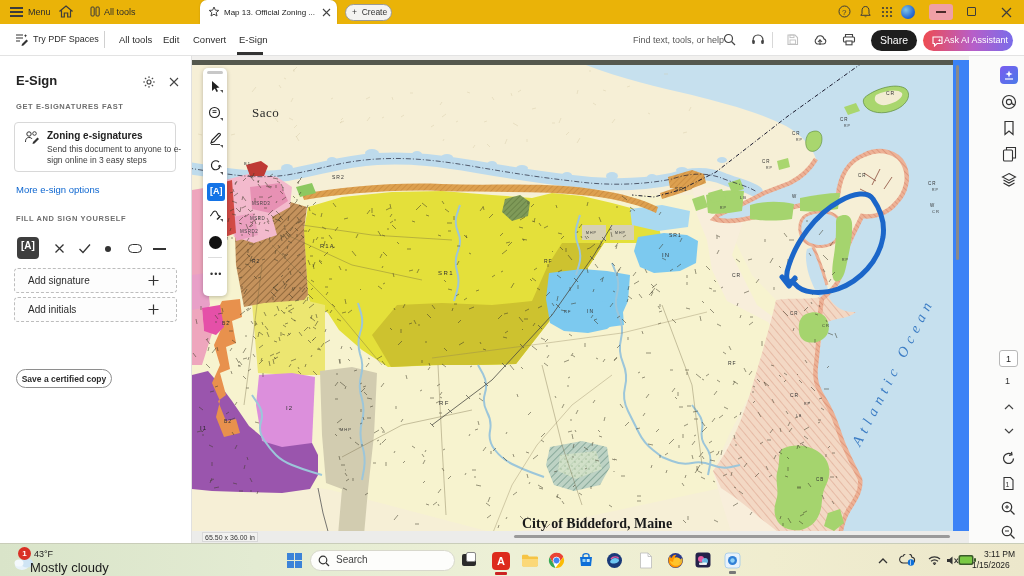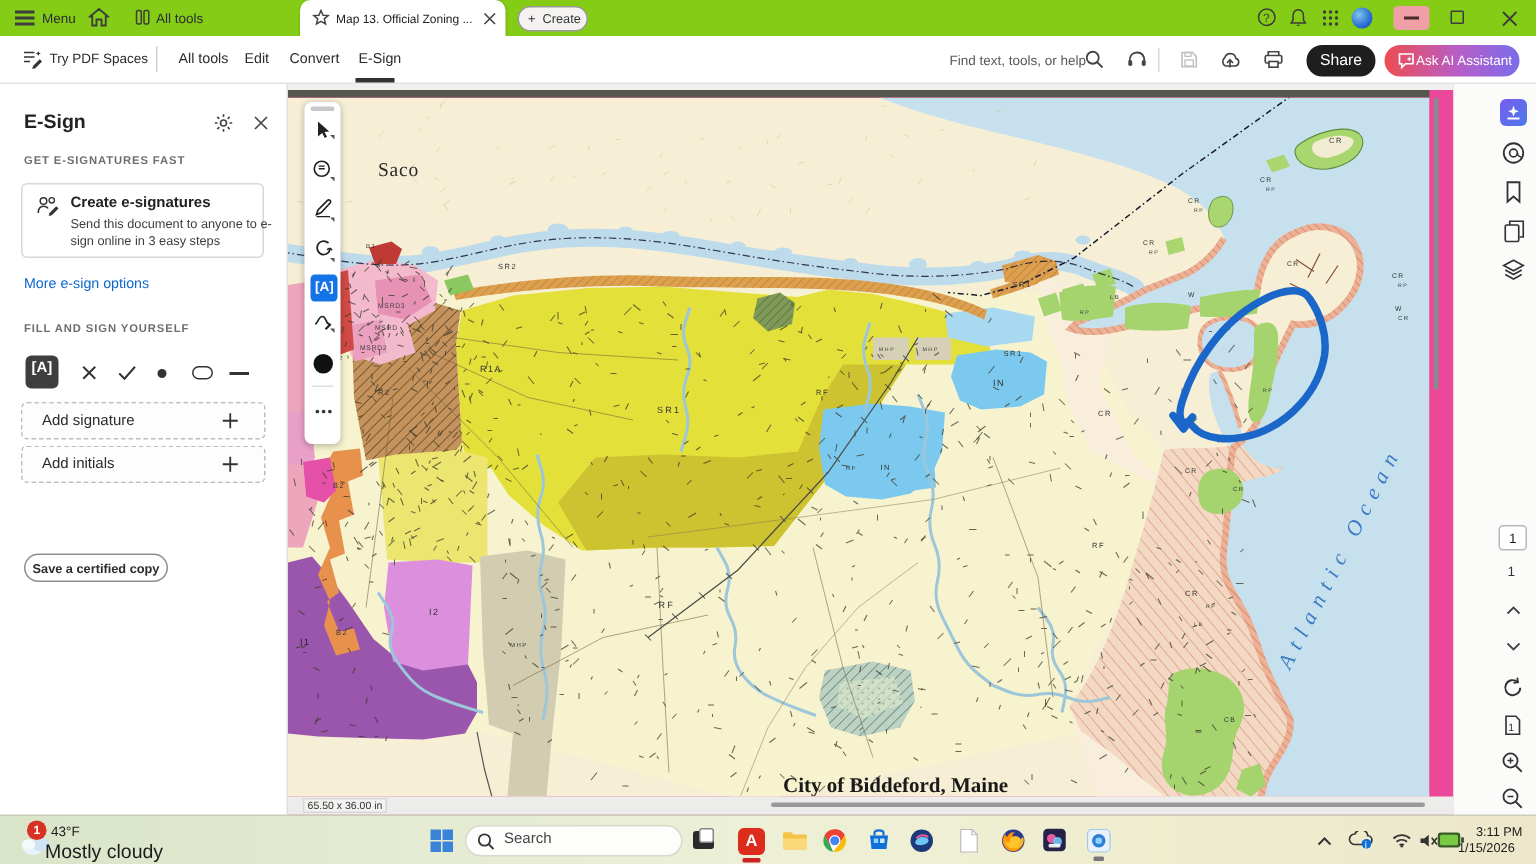--- a/index.html
+++ b/index.html
@@ -1,20 +1,20 @@
 <!DOCTYPE html>
 <html><head><meta charset="utf-8">
 <style>
 * { margin:0; padding:0; box-sizing:border-box; }
 html,body { width:1024px; height:576px; overflow:hidden; font-family:"Liberation Sans", sans-serif; }
 .abs { position:absolute; }
-#titlebar { position:absolute; left:0; top:0; width:1024px; height:24px; background:#84cc16; color:#2d2d2d; }
+#titlebar { position:absolute; left:0; top:0; width:1024px; height:24px; background:#eab308; color:#2d2d2d; }
 #toolbar2 { position:absolute; left:0; top:24px; width:1024px; height:32px; background:#ffffff; border-bottom:1px solid #e3e3e3; }
 #leftpanel { position:absolute; left:0; top:56px; width:192px; height:487px; background:#ffffff; border-right:1px solid #e0e0e0; }
-#docarea { position:absolute; left:192px; top:56px; width:777px; height:487px; background:#ec4899; }
+#docarea { position:absolute; left:192px; top:56px; width:777px; height:487px; background:#3b82f6; }
 #rightrail { position:absolute; left:969px; top:56px; width:55px; height:487px; background:#fbfbfa; }
 #taskbar { position:absolute; left:0; top:543px; width:1024px; height:33px;
   background:linear-gradient(90deg,#d9e4c9 0%,#e3ebd2 25%,#edf0d6 50%,#f0edcf 75%,#ece7cb 100%);
   border-top:1px solid #c9cdb9; }
 .tseg { color:#2d2d2d; font-size:9px; }
 </style></head>
 <body>
 
 <div id="titlebar">
   <div class="abs" style="left:10px;top:7px;width:13px;height:10px">
@@ -135,21 +135,21 @@
       <path d="M1 1 L9 9 M9 1 L1 9" stroke="#444" stroke-width="1.1"></path>
     </svg>
   <div class="abs" style="left:16px;top:46px;font-size:7.5px;letter-spacing:0.6px;color:#6e6e6e;font-weight:bold">GET E-SIGNATURES FAST</div>
   <div class="abs" style="left:14px;top:66px;width:162px;height:50px;border:1px solid #d8d8d8;border-radius:4px"></div>
   <svg width="16" height="15" viewBox="0 0 16 15" style="position:absolute;left:24px;top:74px">
       <circle cx="5" cy="4" r="2.2" fill="none" stroke="#333" stroke-width="1"></circle>
       <path d="M1.5 12 C1.5 8.5 3 7.5 5 7.5 C6.5 7.5 7.5 8 8 9" fill="none" stroke="#333" stroke-width="1"></path>
       <circle cx="10.5" cy="3.5" r="1.8" fill="none" stroke="#333" stroke-width="0.9"></circle>
       <path d="M9 12 L13.5 7.5 L15 9 L10.5 13.5 L8.5 14 Z" fill="#333"></path>
     </svg>
-  <div class="abs" style="left:47px;top:74px;font-size:10px;font-weight:bold;color:#222">Create e-signatures</div>
+  <div class="abs" style="left:47px;top:74px;font-size:10px;font-weight:bold;color:#222">Zoning e-signatures</div>
   <div class="abs" style="left:47px;top:88px;font-size:8.5px;color:#3c3c3c;line-height:10.5px">Send this document to anyone to e-<br>sign online in 3 easy steps</div>
   <div class="abs" style="left:16px;top:128px;font-size:9.5px;color:#0d66d0">More e-sign options</div>
   <div class="abs" style="left:16px;top:158px;font-size:7.5px;letter-spacing:0.6px;color:#6e6e6e;font-weight:bold">FILL AND SIGN YOURSELF</div>
 
   <div class="abs" style="left:17px;top:181px;width:22px;height:22px;background:#3e3e3e;border-radius:4px"></div>
   <div class="abs" style="left:21px;top:184px;font-size:10px;color:#fff;font-weight:bold">[A]</div>
   <svg width="11" height="11" viewBox="0 0 11 11" style="position:absolute;left:54px;top:187px">
       <path d="M1.5 1.5 L9.5 9.5 M9.5 1.5 L1.5 9.5" stroke="#333" stroke-width="1.3"></path>
     </svg>
   <svg width="13" height="11" viewBox="0 0 13 11" style="position:absolute;left:78px;top:187px">

